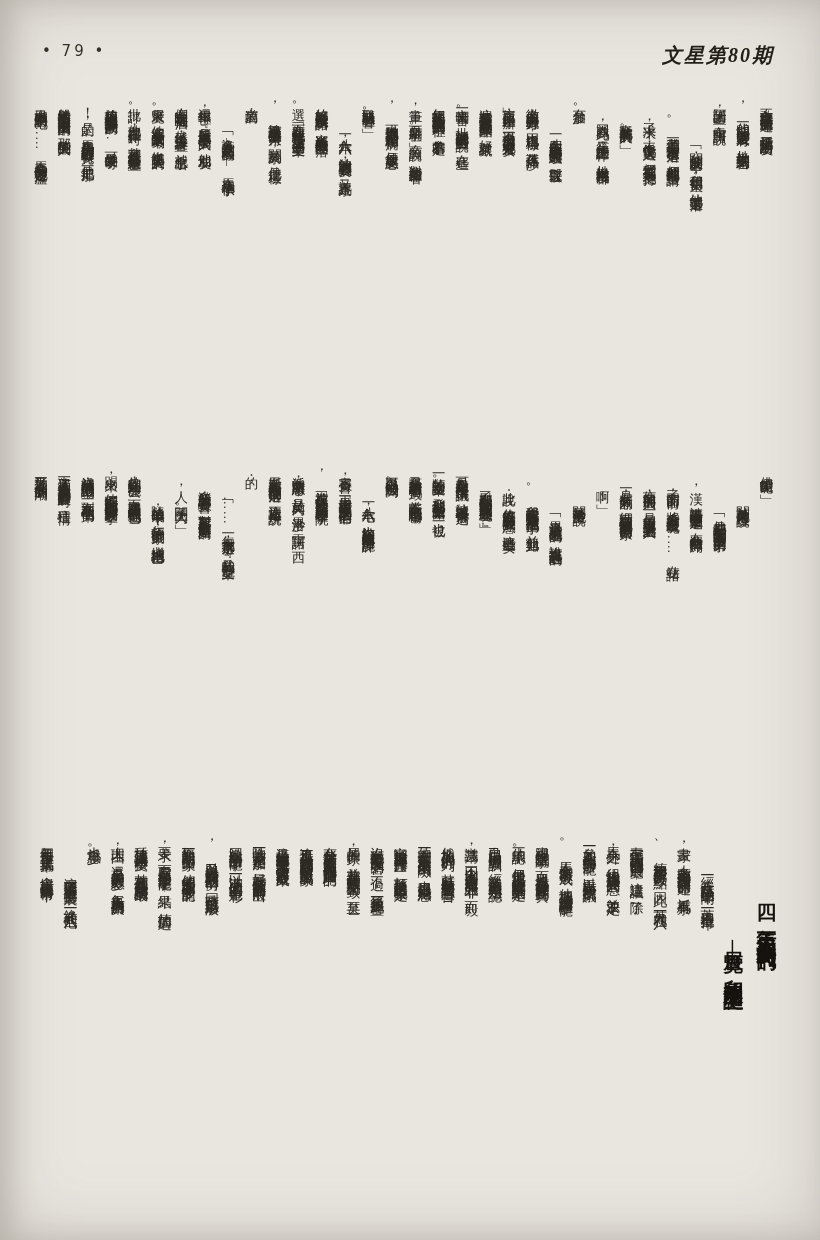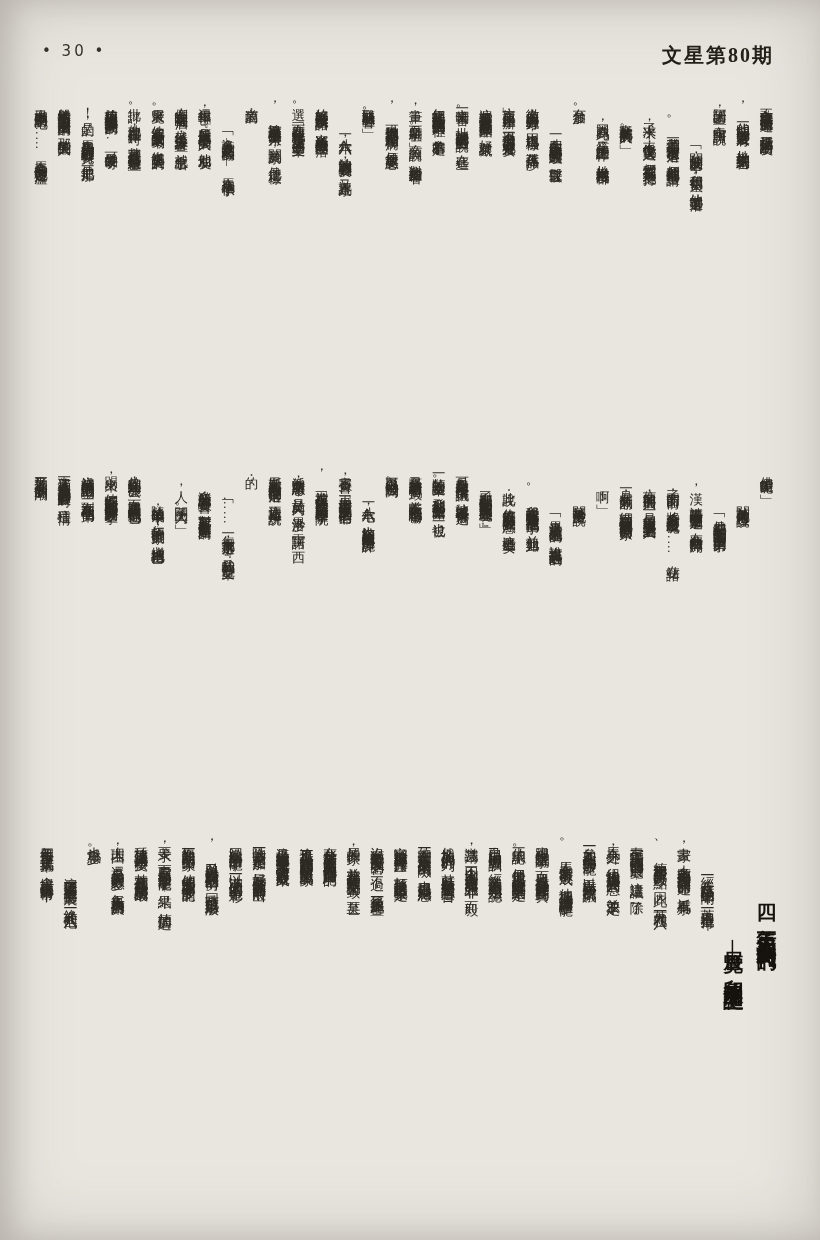--- a/index.html
+++ b/index.html
@@ -16,21 +16,21 @@
     box-shadow: inset 0 0 70px rgba(110,104,92,.28), inset 12px 0 26px rgba(110,104,92,.22);
     color: #2d2a24;
   }
   .page-num {
     position: absolute; left: 42px; top: 42px;
     font-size: 15px; letter-spacing: 3px; color: #33302a;
     font-family: "DejaVu Sans", "Liberation Sans", sans-serif;
   }
   .issue {
     position: absolute; right: 46px; top: 42px;
-    font-size: 20px; font-weight: 700; letter-spacing: 2px; color: #23201a;
+    font-size: 20px; font-weight: 700; letter-spacing: 2px; color: #23201a; font-style: italic;
   }
   .band {
     position: absolute;
     writing-mode: vertical-rl;
     -webkit-writing-mode: vertical-rl;
     text-orientation: mixed;
   }
   .band .col {
     font-size: 13.5px;
     letter-spacing: 1px;
@@ -52,21 +52,21 @@
     white-space: nowrap;
   }
   .hnum   { line-height: 34px; padding-top: 52px; }
   .htitle { line-height: 29px; padding-top: 99px; padding-right: 2px; }
 </style>
 </head>
 <body>
 
 <div class="page">
 
-  <div class="page-num">• 30 •</div>
+  <div class="page-num">• 79 •</div>
 
   <div class="issue">文星第80期</div>
 
   <section class="band band1">
       <div class="col">不敢直接問自己底畫的命運，祇稱是雷諾阿的朋友</div>
       <div class="col">，代他問一問他的畫入選沒有？杜米埃立刻想到雷</div>
       <div class="col">諾阿的畫，向雷諾阿說：</div>
       <div class="col">　　　「關於你朋友的事，我們很失望，他的畫落選了</div>
       <div class="col">　。我們盡了一切方法使它不落選，我們爲他那幅畫請</div>
       <div class="col">　求了十次，也不能使它入選，我們祇有三個人支持他</div>

